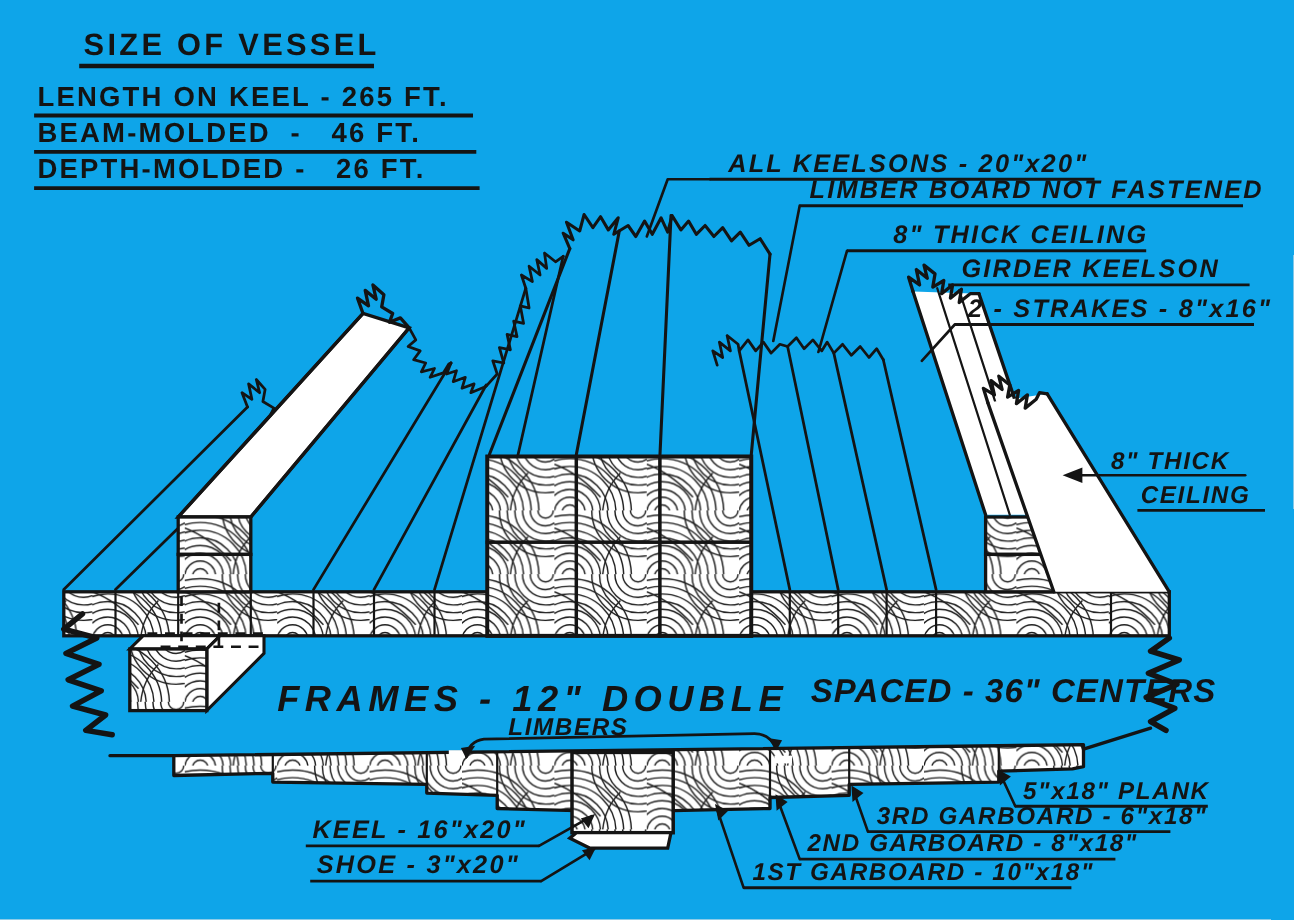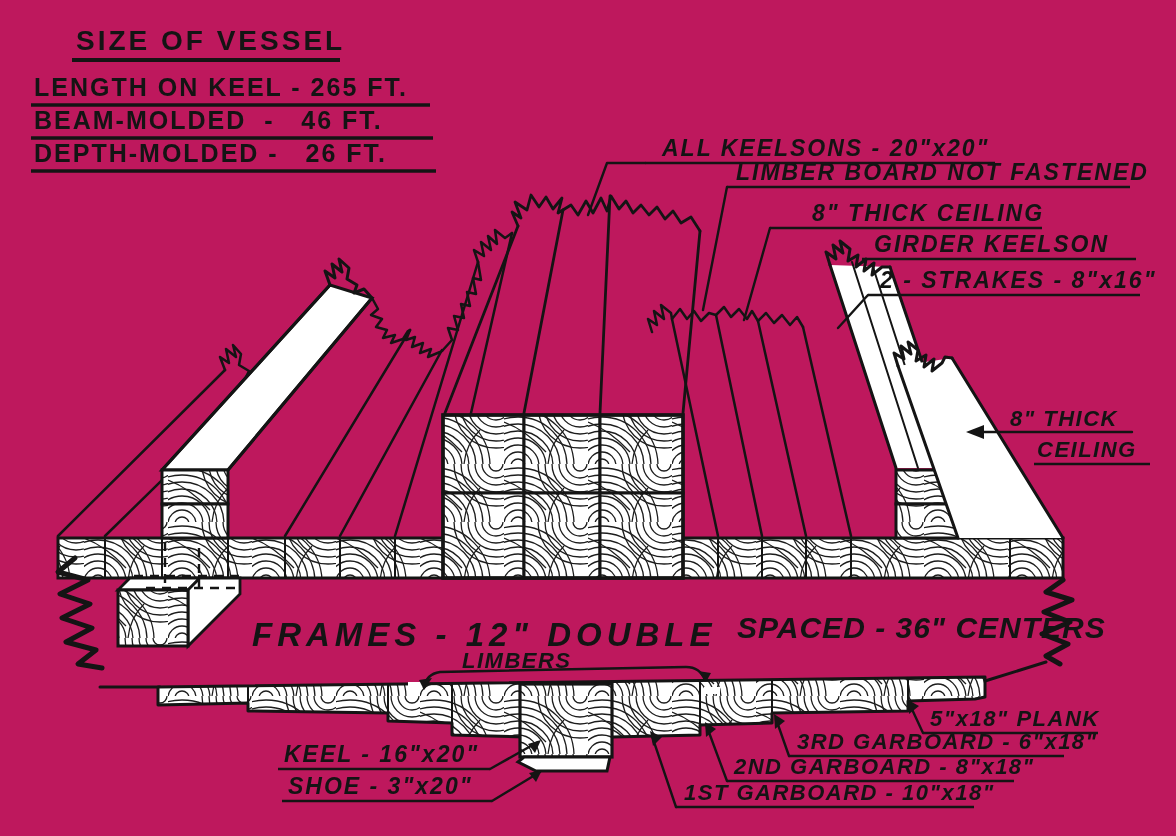--- a/index.html
+++ b/index.html
@@ -1,16 +1,16 @@
 <!DOCTYPE html>
 <html><head>
 <meta charset="utf-8">
 <style>
   html,body{margin:0;padding:0;background:#e8e8e8;}
-  .sheet{position:relative;width:1176px;height:836px;background:#be185d;overflow:hidden;
+  .sheet{position:relative;width:1176px;height:836px;background:#0ea5e9;overflow:hidden;
          font-family:"Liberation Sans",sans-serif;}
   svg{position:absolute;inset:0;}
   text{fill:#141414;white-space:pre;}
   .t-title{font:700 28px "Liberation Sans",sans-serif;letter-spacing:3px;}
   .t-spec{font:700 25px "Liberation Sans",sans-serif;letter-spacing:2px;}
   .t-call{font:italic 700 23px "Liberation Sans",sans-serif;letter-spacing:2px;}
   .t-call-sm{font:italic 700 22px "Liberation Sans",sans-serif;letter-spacing:1.5px;}
   .t-big{font:italic 700 33px "Liberation Sans",sans-serif;letter-spacing:5px;}
   .t-big2{font:italic 700 30px "Liberation Sans",sans-serif;letter-spacing:1px;}
   .ink{stroke:#141414;}

